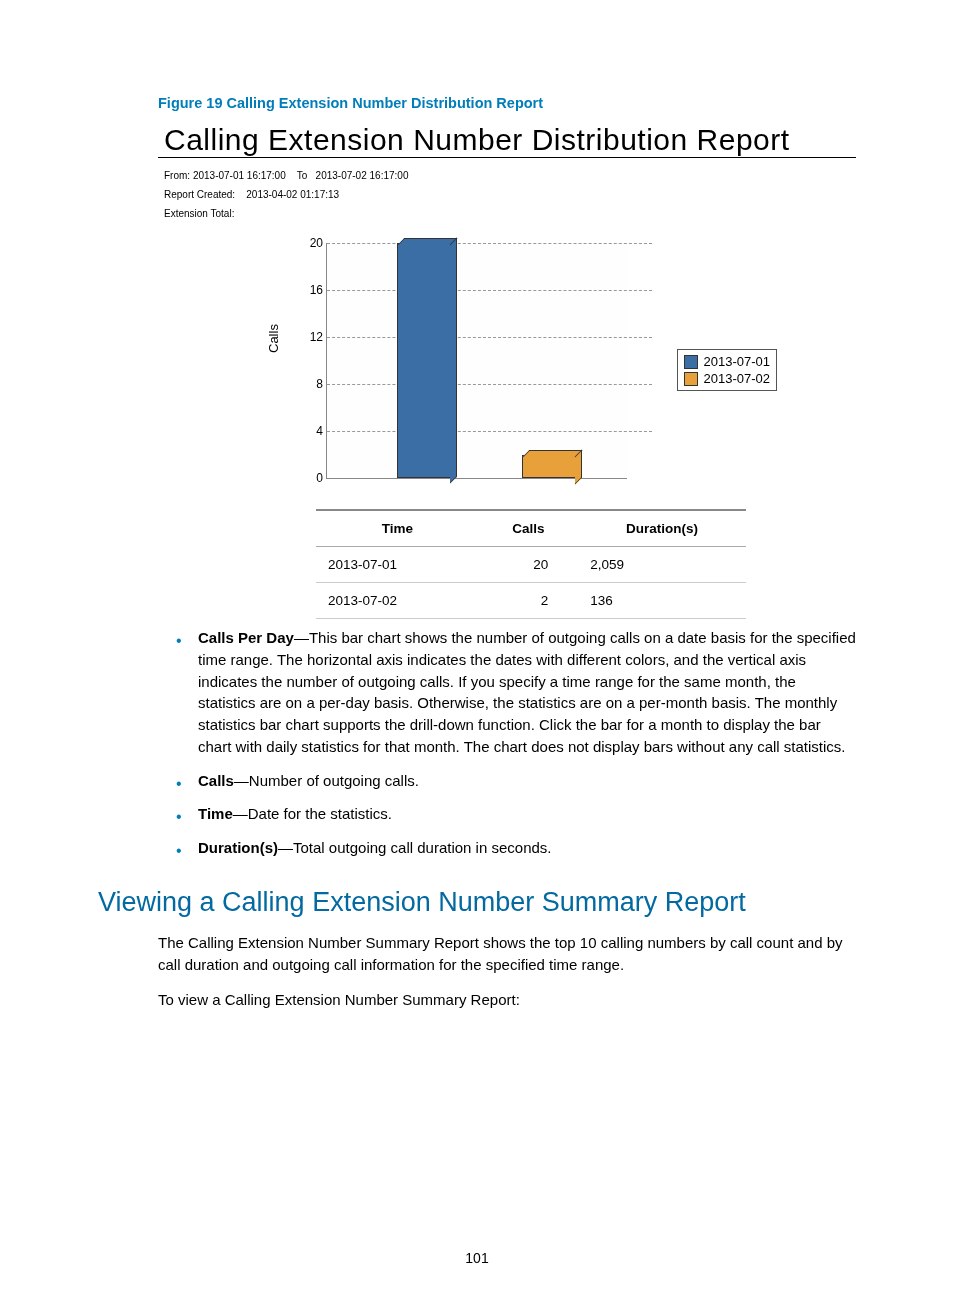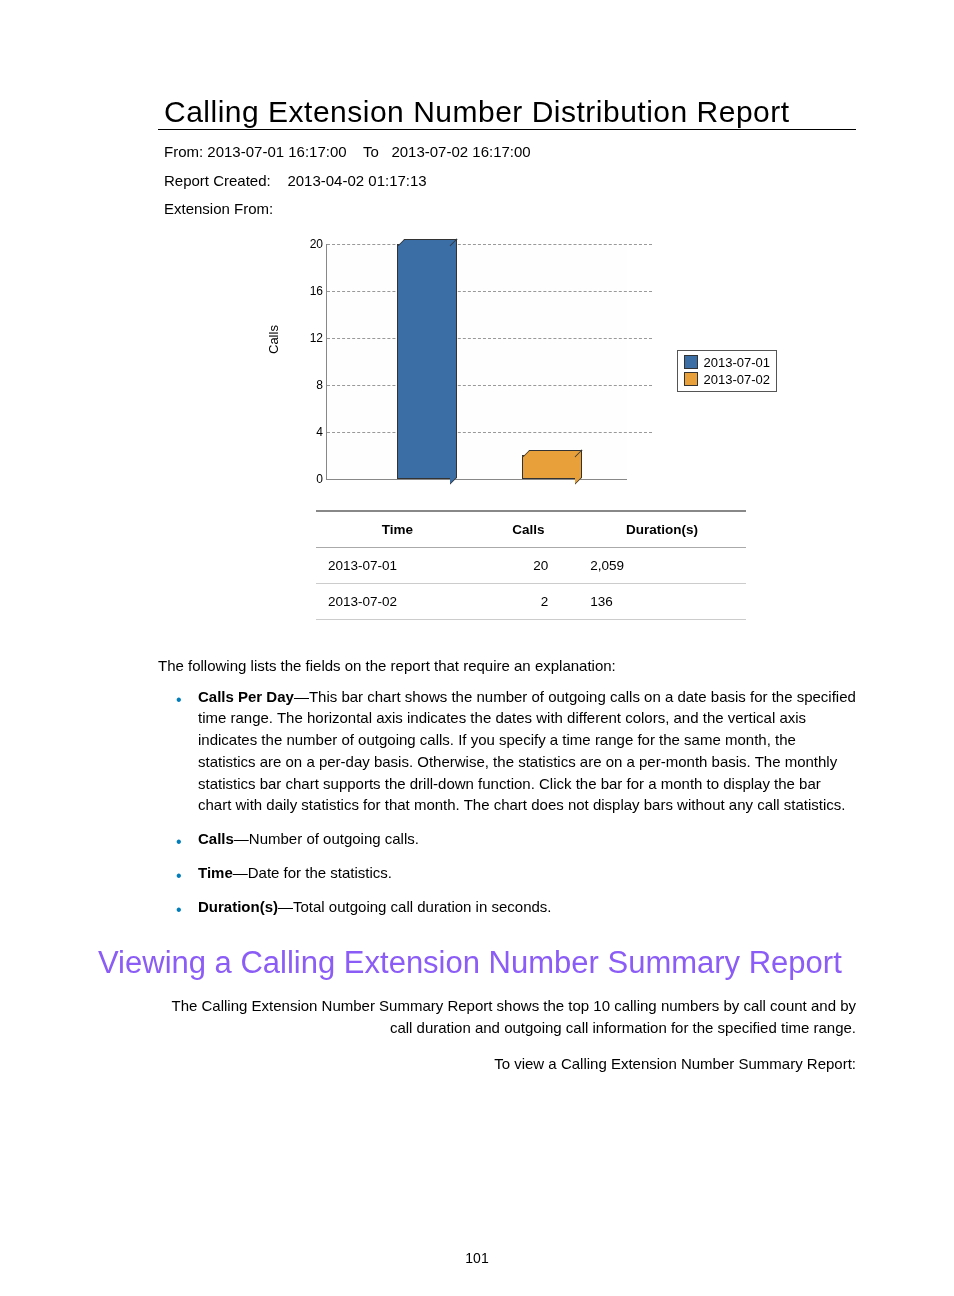--- a/index.html
+++ b/index.html
@@ -26,21 +26,21 @@
   .report-title {
     font-size: 30px;
     font-weight: 400;
     margin: 0 0 2px 0;
     padding-left: 6px;
     border-bottom: 1px solid #000;
     letter-spacing: 0.5px;
     margin-left: 60px;
   }
   .report-meta {
-    font-size: 15px;
+    font-size: 10px;
     margin-top: 8px;
     margin-left: 66px;
     line-height: 1.9;
   }
   .chart-wrap {
     margin: 20px 0 0 200px;
     position: relative;
     width: 480px;
   }
   .ylabel {
@@ -159,61 +159,61 @@
   }
   ul.bullets li::before {
     content: "•";
     position: absolute;
     left: 0;
     top: 2px;
     color: #007dba;
     font-size: 16px;
   }
   .h2 {
-    color: #8b5cf6;
-    font-size: 31px;
+    color: #0369a1;
+    font-size: 27px;
     font-weight: 400;
     margin: 28px 0 14px 0;
     font-family: "Segoe UI Light", "Helvetica Neue", Arial, sans-serif;
   }
   .para {
     font-size: 15px;
     line-height: 1.45;
     margin: 0 0 14px 60px;
-    text-align: right;
   }
   .page-num {
     position: absolute;
     bottom: 30px;
     left: 0; right: 0;
     text-align: center;
     font-size: 14px;
   }
 </style>
 </head>
 <body>
 
 <div class="page">
 
+  <div class="figure-caption">Figure 19 Calling Extension Number Distribution Report</div>
 
   <div class="report-title">Calling Extension Number Distribution Report</div>
 
   <div class="report-meta">
     <span>From:</span>
     <span>2013-07-01 16:17:00</span>
     &nbsp;&nbsp;
     <span>To</span>
     &nbsp;
     <span>2013-07-02 16:17:00</span>
     <br>
     <span>Report  Created:</span>
     &nbsp;&nbsp;
     <span>2013-04-02 01:17:13</span>
     <br>
-    <span>Extension From:</span>
+    <span>Extension Total:</span>
     <span></span>
   </div>
 
   <div class="chart-wrap">
     <div class="ylabel">Calls</div>
     <div class="plot-area" id="plot-area">
       <div class="legend" id="legend">
           <div class="legend-row">
             <span class="swatch" style="background: rgb(58, 110, 165);"></span>
             <span>2013-07-01</span>
@@ -260,21 +260,20 @@
           <td>2,059</td>
         </tr>
         <tr>
           <td>2013-07-02</td>
           <td>2</td>
           <td>136</td>
         </tr>
       </tbody>
   </table>
 
-  <div class="body-text">The following lists the fields on the report that require an explanation:</div>
 
   <ul class="bullets" id="bullets">
       <li><strong>Calls Per Day</strong>—This bar chart shows the number of outgoing calls on a date basis for the specified time range. The horizontal axis indicates the dates with different colors, and the vertical axis indicates the number of outgoing calls. If you specify a time range for the same month, the statistics are on a per-day basis. Otherwise, the statistics are on a per-month basis. The monthly statistics bar chart supports the drill-down function. Click the bar for a month to display the bar chart with daily statistics for that month. The chart does not display bars without any call statistics.</li>
       <li><strong>Calls</strong>—Number of outgoing calls.</li>
       <li><strong>Time</strong>—Date for the statistics.</li>
       <li><strong>Duration(s)</strong>—Total outgoing call duration in seconds.</li>
     </ul>
 
   <div class="h2">Viewing a Calling Extension Number Summary Report</div>
 

